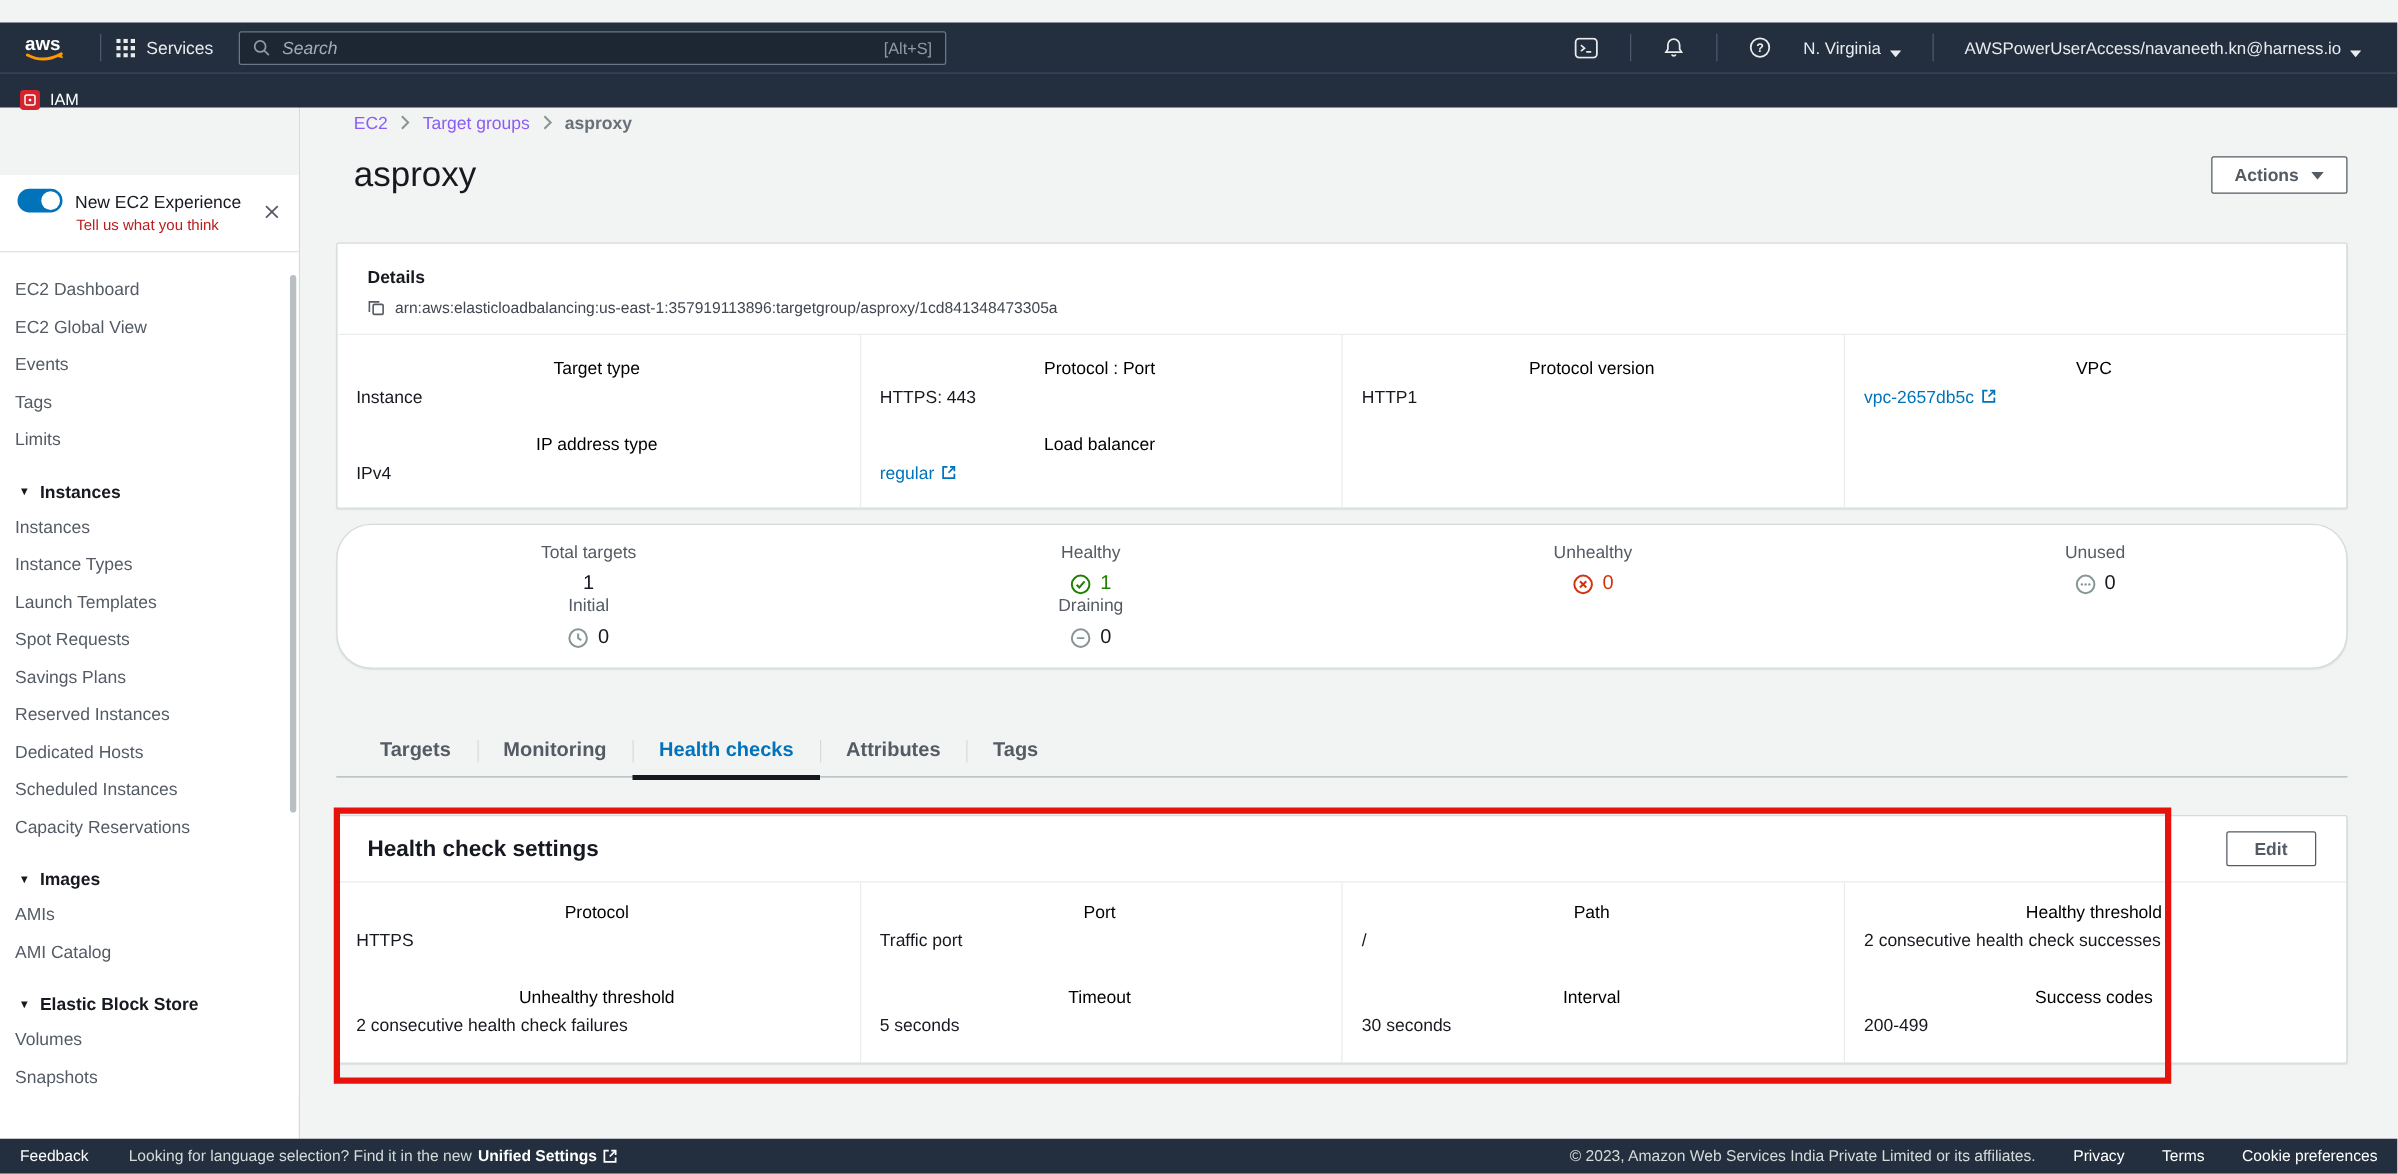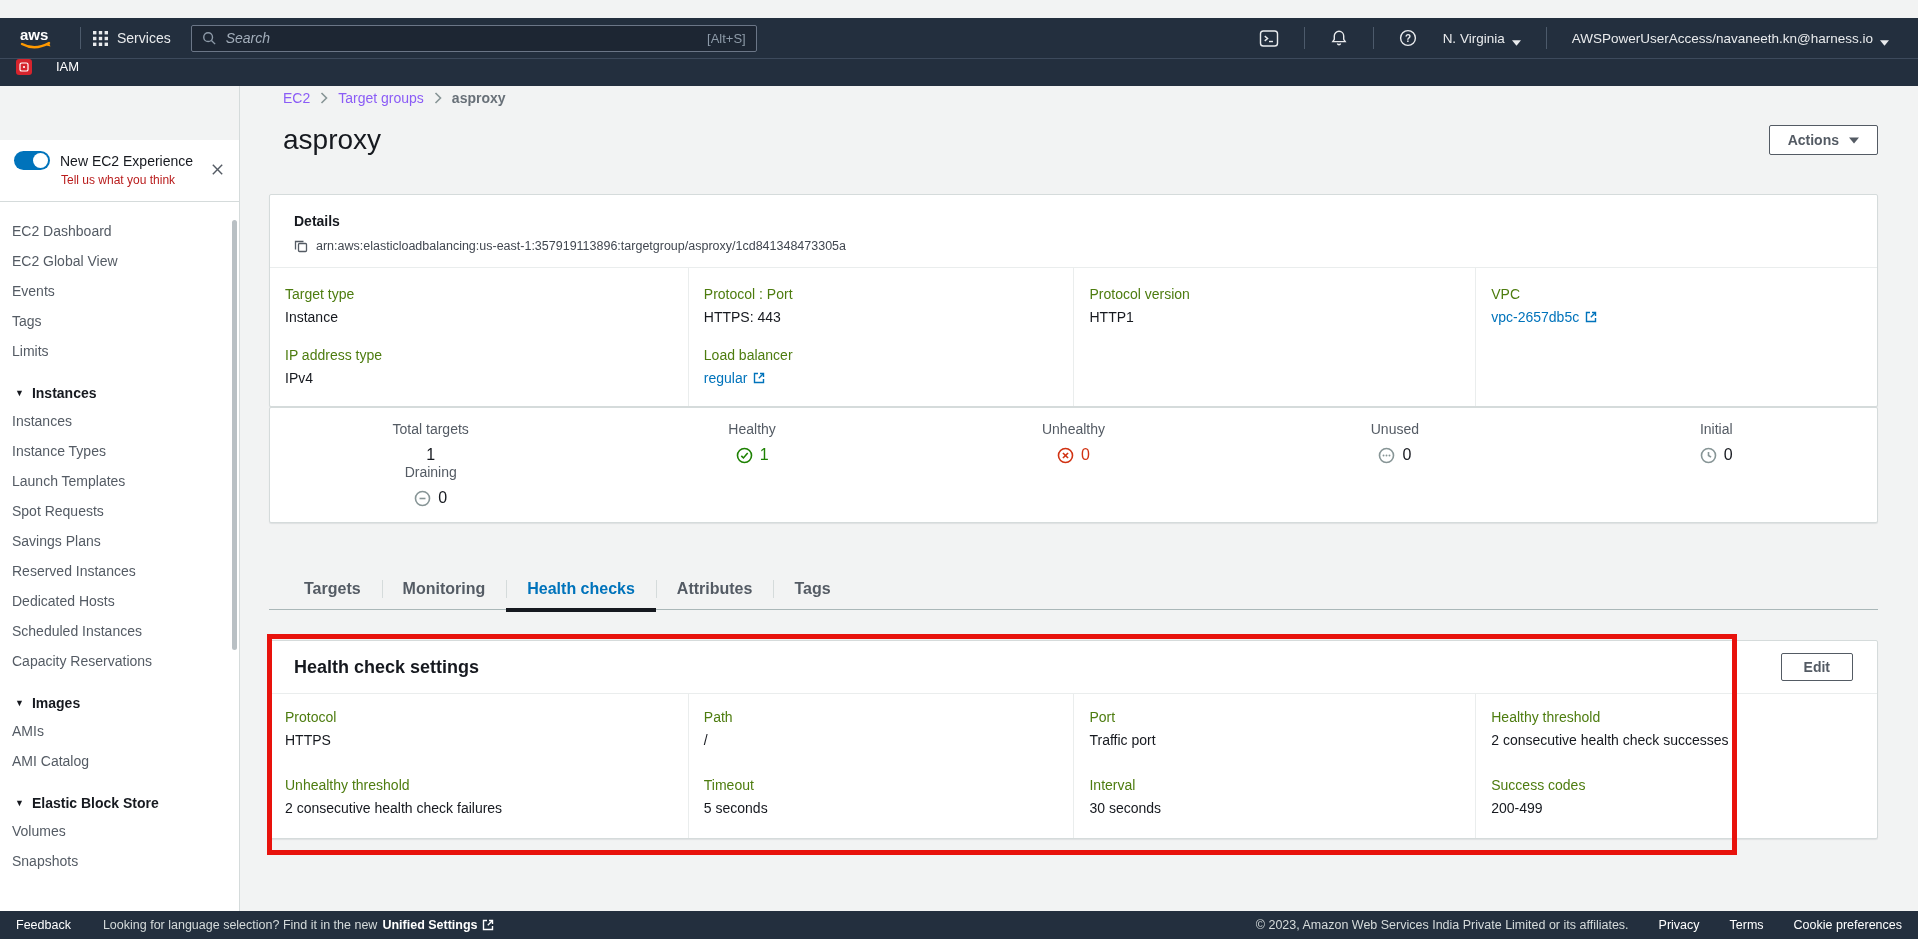--- a/index.html
+++ b/index.html
@@ -17,21 +17,21 @@
   .services-btn { display:flex; align-items:center; gap:9px; color:#e9ebed; font-size:14px; cursor:pointer; }
   .searchbox { width:566px; height:27px; margin-left:20px; border:1px solid #6b7687; border-radius:2px;
     background:#1d2633; display:flex; align-items:center; padding:0 10px; gap:8px; color:#8d9aa8; }
   .searchbox input { flex:1; background:transparent; border:none; outline:none; color:#fff;
     font-style:italic; font-size:14px; font-family:"Liberation Sans",sans-serif; }
   .searchbox input::placeholder { color:#a2adba; font-style:italic; }
   .search-hint { color:#8d9aa8; font-size:13px; font-style:normal; }
   .topbar-right { margin-left:auto; display:flex; align-items:center; color:#e9ebed; }
   .hdr-icon-btn { padding:0 13px; display:flex; align-items:center; cursor:pointer; color:#e9ebed; }
   .hdr-menu { display:flex; align-items:flex-end; gap:7px; padding:0 13px; font-size:13.5px; cursor:pointer; white-space:nowrap; }
-  .topbar-row2 { height:42px; border-top:1px solid #3d4a5c; display:flex; padding:0 16px; gap:24px; }
+  .topbar-row2 { height:42px; border-top:1px solid #3d4a5c; display:flex; align-items:center; padding:0 16px; gap:8px; }
   .iam-ico { width:16px; height:16px; border-radius:3px; background:#d6242d; display:flex; align-items:center; justify-content:center; }
   .recent-service-label { color:#fff; font-size:13px; }
   
   .sidebar { position:absolute; top:68px; left:0; width:240px; height:843px; background:#fff;
     border-right:1px solid #d5dbdb; overflow:hidden; z-index:10; }
   .sidebar-gap { height:72px; background:#f2f3f3; }
   .sidebar-banner { height:62px; border-bottom:1px solid #d5dbdb; padding:11px 12px 0 14px; position:relative; background:#fff; }
   .banner-row { display:flex; align-items:center; gap:10px; }
   .toggle { width:36px; height:19px; border-radius:10px; background:#0073bb; position:relative; flex:0 0 auto; cursor:pointer; }
   .toggle .knob { position:absolute; right:2px; top:2px; width:15px; height:15px; border-radius:50%; background:#fff; }
@@ -56,25 +56,25 @@
   .card { background:#fff; border:1px solid #d5dbdb; border-radius:2px; box-shadow:0 1px 1px rgba(0,28,36,.08); }
   
   .details-card { margin-top:34px; }
   .card-hd { padding:18px 24px 14px; }
   .card-hd h2 { margin:0; font-size:14px; font-weight:700; color:#16191f; }
   .arn-row { display:flex; align-items:center; gap:8px; margin-top:10px; font-size:12.5px; color:#414750; }
   .copy-ic { color:#545b64; display:flex; cursor:pointer; }
   .fields { display:grid; grid-template-columns:26% 24% 25% 25%; border-top:1px solid #eaeded; }
   .fcol { padding:18px 18px 20px 15px; display:flex; flex-direction:column; gap:22px; }
   .fcol + .fcol { border-left:1px solid #eaeded; }
-  .fld .lbl { font-size:14px; color:#4d7c0f; margin-bottom:7px; }
+  .fld .lbl { font-size:14px; color:#000000; margin-bottom:7px;text-align:center; }
   .fld .val { font-size:14px; color:#16191f; }
   .link-val { color:#0073bb; display:inline-flex; align-items:center; gap:6px; cursor:pointer; }
   
-  .stats-card { display:grid; grid-template-columns:repeat(5,1fr); padding:13px 0 15px; }
+  .stats-card { margin-top:12px; display:grid; grid-template-columns:repeat(4,1fr); padding:13px 0 15px;border-radius:28px; }
   .stat { display:flex; flex-direction:column; align-items:center; gap:9px; }
   .stat .lbl { font-size:14px; color:#545b64; }
   .stat .valrow { display:flex; align-items:center; gap:7px; font-size:16px; color:#16191f; }
   .stat.green .valrow { color:#1d8102; }
   .stat.red .valrow { color:#d13212; }
   .stat .mut { color:#879596; display:flex; }
   
   .tabs { margin-top:48px; display:flex; border-bottom:1px solid #aab7b8; padding-left:14px; }
   .tab { position:relative; padding:9px 21px 11px; font-size:16px; font-weight:700; color:#545b64; cursor:pointer; white-space:nowrap; }
   .tab + .tab::before { content:""; position:absolute; left:0; top:9px; bottom:11px; width:1px; background:#d5dbdb; }
@@ -410,28 +410,28 @@
       </div>
       <div class="hrow r1">
         <div class="hcell">
             <div class="fld">
               <div class="lbl">Protocol</div>
           <div class="val">HTTPS</div>
             </div>
           </div>
         <div class="hcell">
             <div class="fld">
+              <div class="lbl">Port</div>
+          <div class="val">Traffic port</div>
+            </div>
+          </div>
+        <div class="hcell">
+            <div class="fld">
               <div class="lbl">Path</div>
           <div class="val">/</div>
-            </div>
-          </div>
-        <div class="hcell">
-            <div class="fld">
-              <div class="lbl">Port</div>
-          <div class="val">Traffic port</div>
             </div>
           </div>
         <div class="hcell">
             <div class="fld">
               <div class="lbl">Healthy threshold</div>
           <div class="val">2 consecutive health check successes</div>
             </div>
           </div>
       </div>
       <div class="hrow r2">

